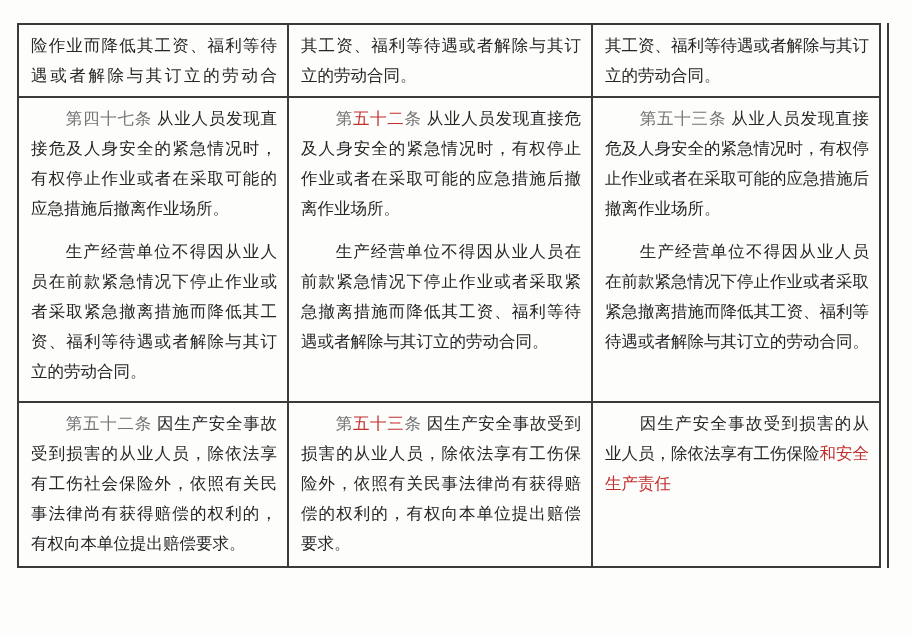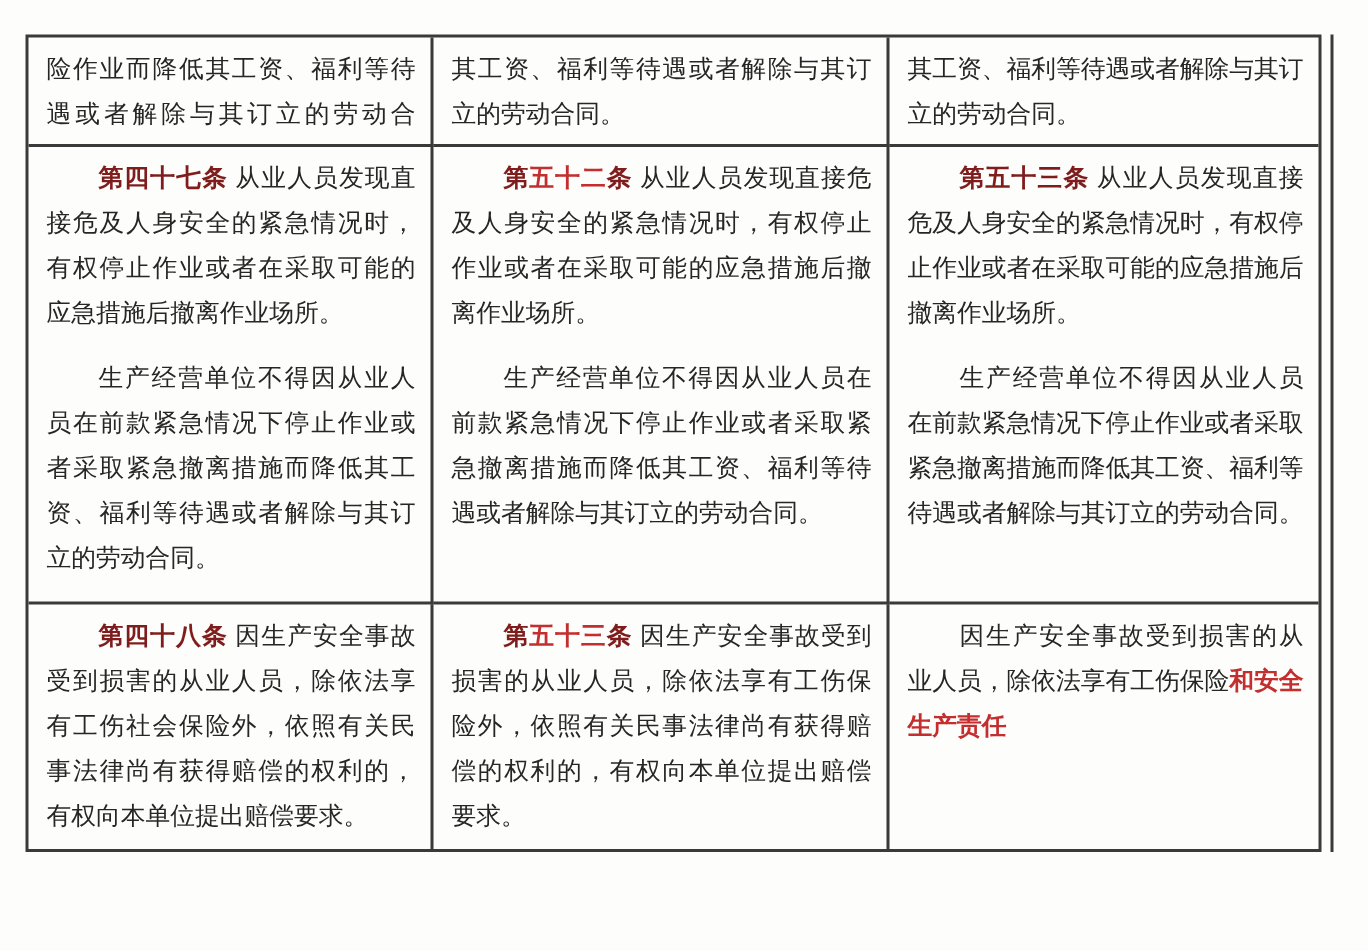--- a/index.html
+++ b/index.html
@@ -37,22 +37,22 @@
     line-height:30px;
     text-align:justify;
     text-align-last:left;
   }
   .cell.last-col{border-right:none;}
   .cell.last-row{border-bottom:none;}
   .para{margin:0;}
   .para + .para{margin-top:13px;}
   .para.ind{text-indent:2.1em;}
   .seg-n{color:var(--text);}
-  .seg-b{color:#7f1d1d;font-weight:700;}
-  .seg-r{color:var(--accent);font-weight:700;}
+  .seg-b{color:#737373;font-weight:400;}
+  .seg-r{color:var(--accent);font-weight:400;}
   .edge-line{
     position:absolute;
     left:887px;top:23px;
     width:2px;height:545px;
     background:var(--border);
   }
   .footer{
     position:absolute;
     left:0;right:0;
     top:636px;
@@ -85,21 +85,21 @@
     <div class="cell">
         <p class="para ind"><span class="seg-b">第</span><span class="seg-r">五十二</span><span class="seg-b">条</span><span class="seg-n"> 从业人员发现直接危及人身安全的紧急情况时，有权停止作业或者在采取可能的应急措施后撤离作业场所。</span></p>
         <p class="para ind"><span class="seg-n">生产经营单位不得因从业人员在前款紧急情况下停止作业或者采取紧急撤离措施而降低其工资、福利等待遇或者解除与其订立的劳动合同。</span></p>
       </div>
     <div class="cell last-col">
         <p class="para ind"><span class="seg-b">第五十三条</span><span class="seg-n"> 从业人员发现直接危及人身安全的紧急情况时，有权停止作业或者在采取可能的应急措施后撤离作业场所。</span></p>
         <p class="para ind"><span class="seg-n">生产经营单位不得因从业人员在前款紧急情况下停止作业或者采取紧急撤离措施而降低其工资、福利等待遇或者解除与其订立的劳动合同。</span></p>
       </div>
 
     <div class="cell last-row">
-        <p class="para ind"><span class="seg-b">第四十八条</span><span class="seg-n"> 因生产安全事故受到损害的从业人员，除依法享有工伤社会保险外，依照有关民事法律尚有获得赔偿的权利的，有权向本单位提出赔偿要求。</span></p>
+        <p class="para ind"><span class="seg-b">第五十二条</span><span class="seg-n"> 因生产安全事故受到损害的从业人员，除依法享有工伤社会保险外，依照有关民事法律尚有获得赔偿的权利的，有权向本单位提出赔偿要求。</span></p>
       </div>
     <div class="cell last-row">
         <p class="para ind"><span class="seg-b">第</span><span class="seg-r">五十三</span><span class="seg-b">条</span><span class="seg-n"> 因生产安全事故受到损害的从业人员，除依法享有工伤保险外，依照有关民事法律尚有获得赔偿的权利的，有权向本单位提出赔偿要求。</span></p>
       </div>
     <div class="cell last-col last-row">
         <p class="para ind"><span class="seg-n">因生产安全事故受到损害的从业人员，除依法享有工伤保险</span><span class="seg-r">和安全生产责任</span></p>
       </div>
   </div>
 
   <div class="edge-line"></div>

